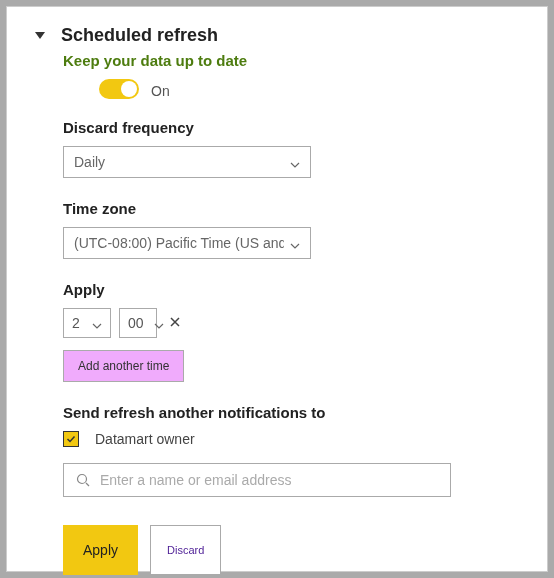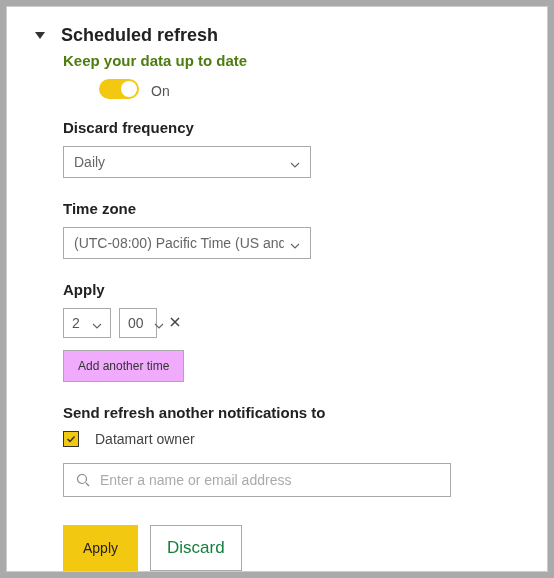--- a/index.html
+++ b/index.html
@@ -27,21 +27,21 @@
     .checkbox-row { display: flex; align-items: center; gap: 16px; margin-bottom: 16px; }
     .checkbox { width: 16px; height: 16px; background: #f2c811; border: 1px solid #333; display: flex; align-items: center; justify-content: center; cursor: pointer; }
     .checkbox svg { width: 10px; height: 10px; }
     .cb-label { font-size: 14px; color: #444; }
     .search-input { display: flex; align-items: center; gap: 10px; border: 1px solid #aaa; padding: 8px 12px; width: 388px; margin-bottom: 28px; }
     .search-icon { width: 14px; height: 14px; color: #888; }
     .search-field { border: none; outline: none; font-size: 14px; color: #888; flex: 1; }
     .search-field::placeholder { color: #aaa; }
     .actions { display: flex; gap: 12px; }
     .btn-apply { background: #f2c811; border: none; padding: 10px 20px; font-size: 14px; font-weight: 400; color: #222; cursor: pointer; }
-    .btn-discard { background: #fff; border: 1px solid #aaa; padding: 12px 16px; font-size: 17px; color: #15803d; cursor: pointer; }
+    .btn-discard { background: #fff; border: 1px solid #aaa; padding: 18px 16px; font-size: 11px; color: #4c1d95; cursor: pointer; }
   </style>
 </head>
 <body>
 
 <div class="panel">
   <div class="header">
     <span class="caret"></span>
     <span class="title">Scheduled refresh</span>
   </div>
   <div class="content">

